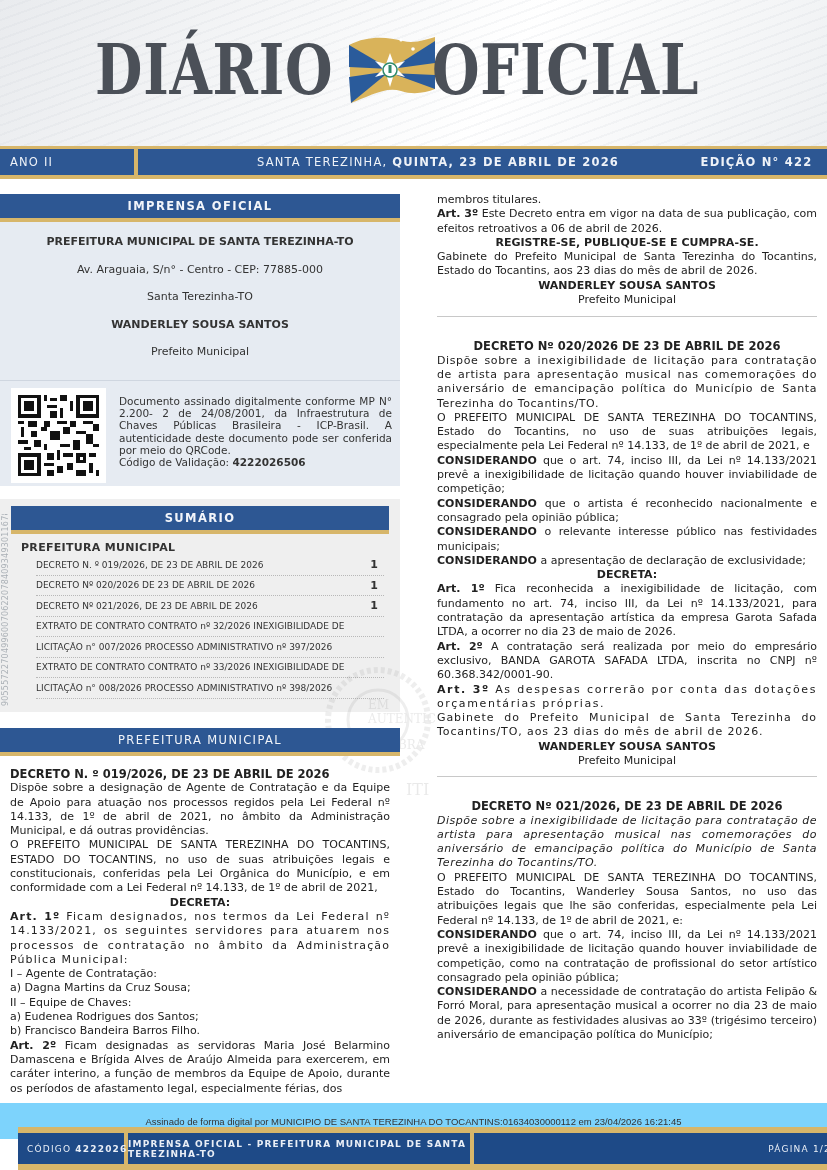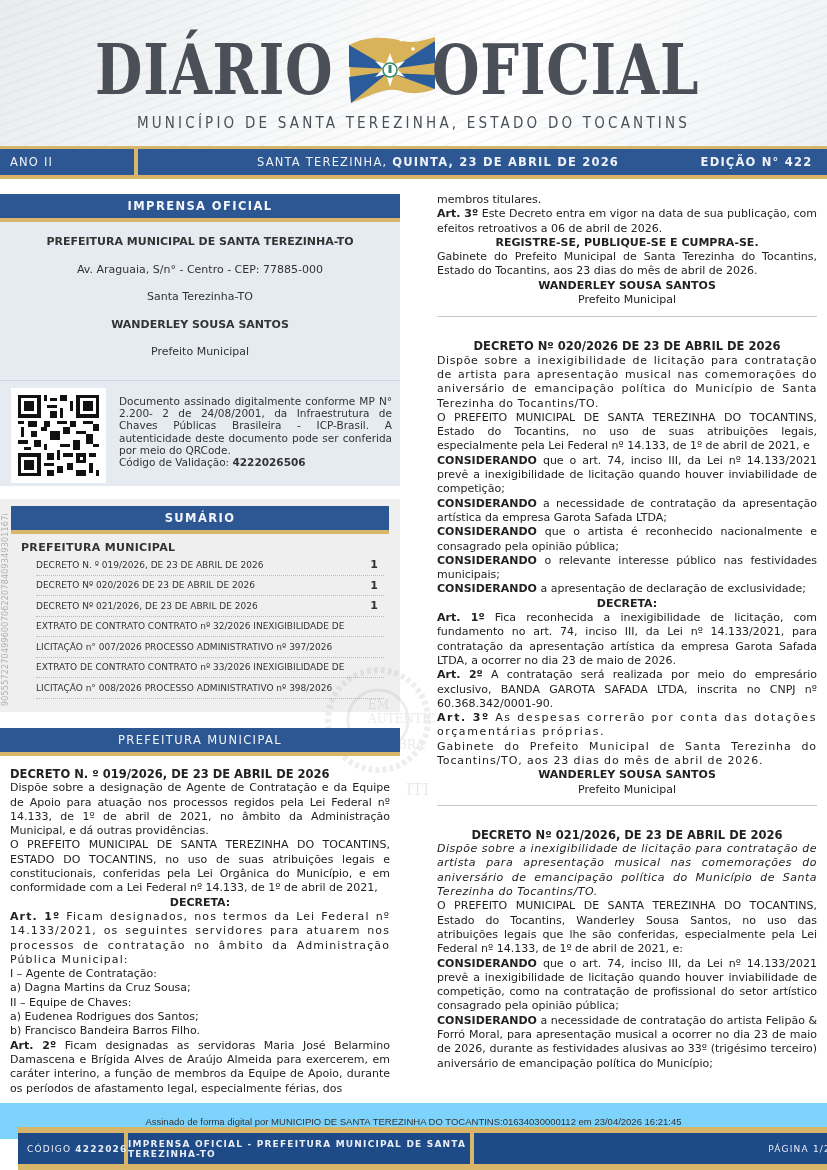--- a/index.html
+++ b/index.html
@@ -96,21 +96,20 @@
         <polygon points="92,44 48,42 92,58" fill="#2a5b9b"></polygon>
         <polygon points="47,22 51,33 62,30 54,38 62,46 51,43 47,56 43,43 32,46 40,38 32,30 43,33" fill="#ffffff"></polygon>
         <circle cx="47" cy="39" r="7" fill="#ffffff" stroke="#2f8a6b" stroke-width="1.5"></circle>
         <rect x="45.5" y="34" width="3" height="8" fill="#2f8a6b"></rect>
         <circle cx="70" cy="18" r="1.8" fill="#fff"></circle>
         <circle cx="58" cy="9" r="1.5" fill="#fff"></circle>
       </svg>
     </span>
     <span class="title-word right">OFICIAL</span>
   </div>
-  <div class="subtitle">MUNICÍPIO DE SANTA TEREZINHA, ESTADO DO TOCANTINS</div>
 </div>
 
 <div class="datebar">
   <div class="cell c1">ANO II</div>
   <div class="cell c2">
     <span>SANTA TEREZINHA,</span>&nbsp;<b>QUINTA, 23 DE ABRIL DE 2026</b>
   </div>
   <div class="cell c3">EDIÇÃO N° 422</div>
 </div>
 
@@ -257,21 +256,20 @@
   <p class="ctr bold">REGISTRE-SE, PUBLIQUE-SE E CUMPRA-SE.</p>
   <p>Gabinete do Prefeito Municipal de Santa Terezinha do Tocantins, Estado do Tocantins, aos 23 dias do mês de abril de 2026.</p>
   <p class="ctr bold">WANDERLEY SOUSA SANTOS</p>
   <p class="ctr">Prefeito Municipal</p>
   <div class="rule" style="margin:9px 0 22px 0;"></div>
 
   <p class="head">DECRETO Nº 020/2026 DE 23 DE ABRIL DE 2026</p>
   <p class="sp" style="letter-spacing:.6px;">Dispõe sobre a inexigibilidade de licitação para contratação de artista para apresentação musical nas comemorações do aniversário de emancipação política do Município de Santa Terezinha do Tocantins/TO.</p>
   <p>O PREFEITO MUNICIPAL DE SANTA TEREZINHA DO TOCANTINS, Estado do Tocantins, no uso de suas atribuições legais, especialmente pela Lei Federal nº 14.133, de 1º de abril de 2021, e</p>
   <p><b>CONSIDERANDO</b> <span>que o art. 74, inciso III, da Lei nº 14.133/2021 prevê a inexigibilidade de licitação quando houver inviabilidade de competição;</span></p>
-  <p><b>CONSIDERANDO</b> <span>a necessidade de contratação da apresentação artística da empresa Garota Safada LTDA;</span></p>
   <p><b>CONSIDERANDO</b> <span>que o artista é reconhecido nacionalmente e consagrado pela opinião pública;</span></p>
   <p><b>CONSIDERANDO</b> <span>o relevante interesse público nas festividades municipais;</span></p>
   <p><b>CONSIDERANDO</b> <span>a apresentação de declaração de exclusividade;</span></p>
   <p class="ctr bold">DECRETA:</p>
   <p><b>Art. 1º</b> <span>Fica reconhecida a inexigibilidade de licitação, com fundamento no art. 74, inciso III, da Lei nº 14.133/2021, para contratação da apresentação artística da empresa Garota Safada LTDA, a ocorrer no dia 23 de maio de 2026.</span></p>
   <p><b>Art. 2º</b> <span>A contratação será realizada por meio do empresário exclusivo, BANDA GAROTA SAFADA LTDA, inscrita no CNPJ nº 60.368.342/0001-90.</span></p>
   <p class="sp" style="letter-spacing:1.6px;"><b>Art. 3º</b> <span>As despesas correrão por conta das dotações orçamentárias próprias.</span></p>
   <p class="sp" style="letter-spacing:.9px;">Gabinete do Prefeito Municipal de Santa Terezinha do Tocantins/TO, aos 23 dias do mês de abril de 2026.</p>
   <p class="ctr bold">WANDERLEY SOUSA SANTOS</p>
   <p class="ctr">Prefeito Municipal</p>

